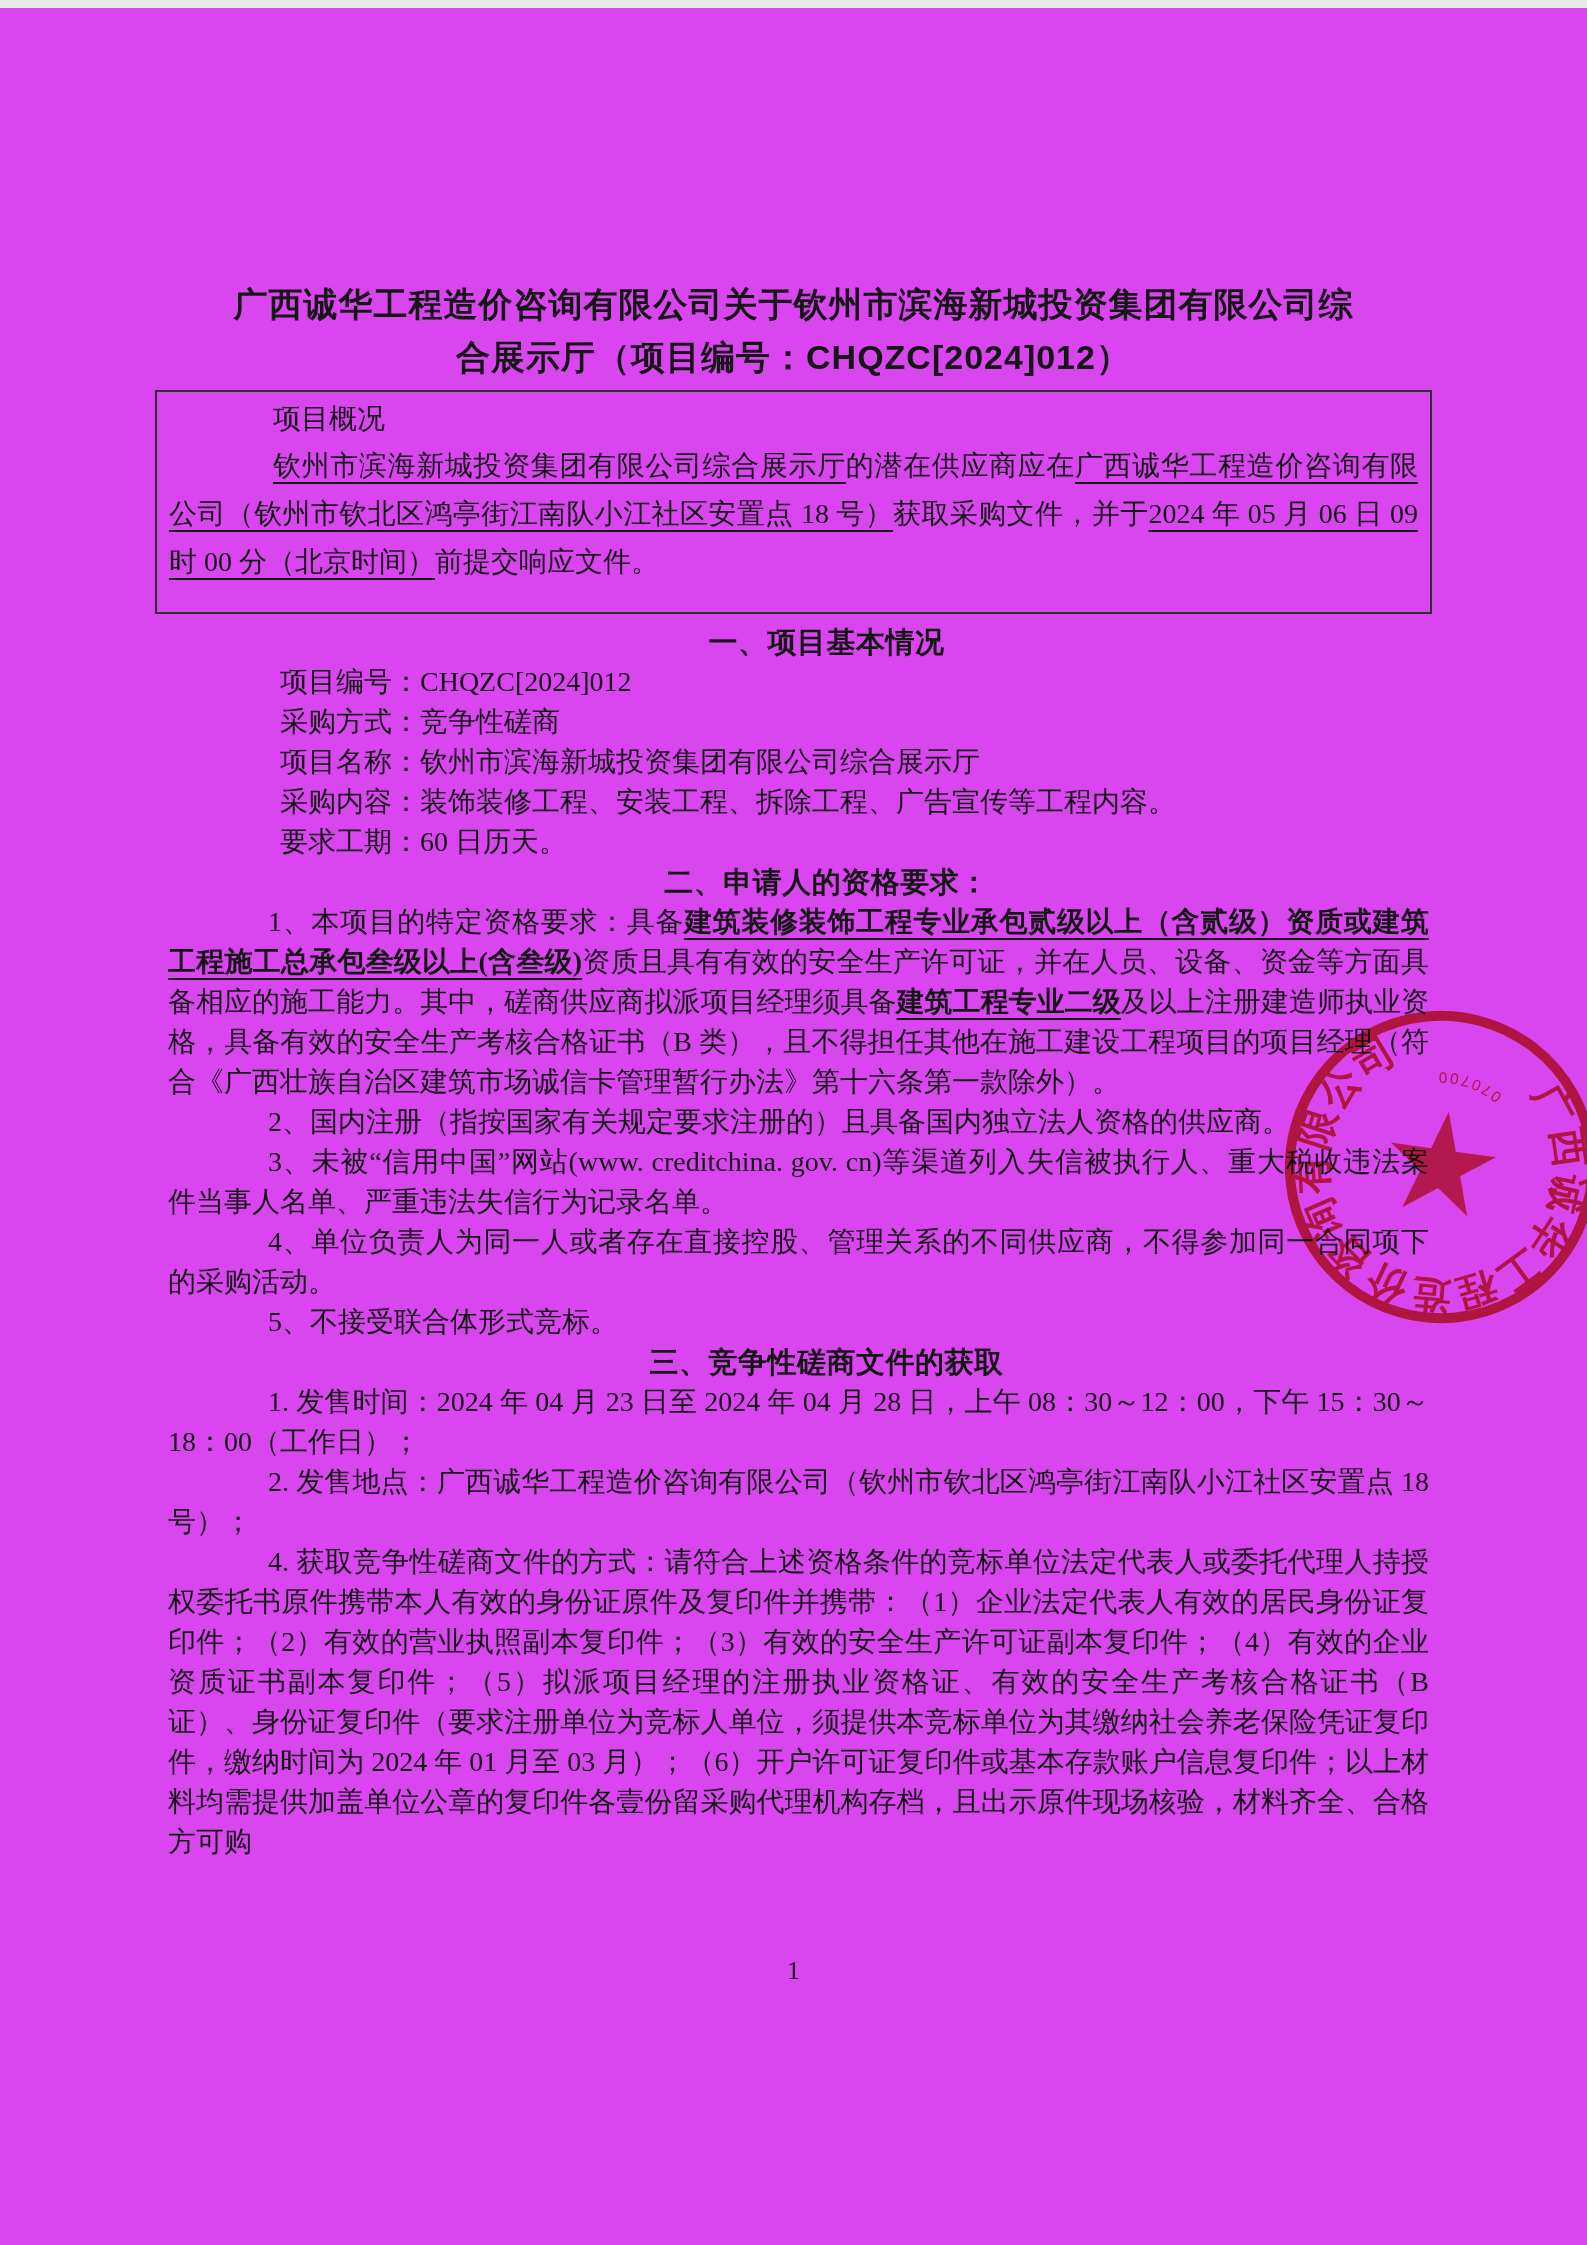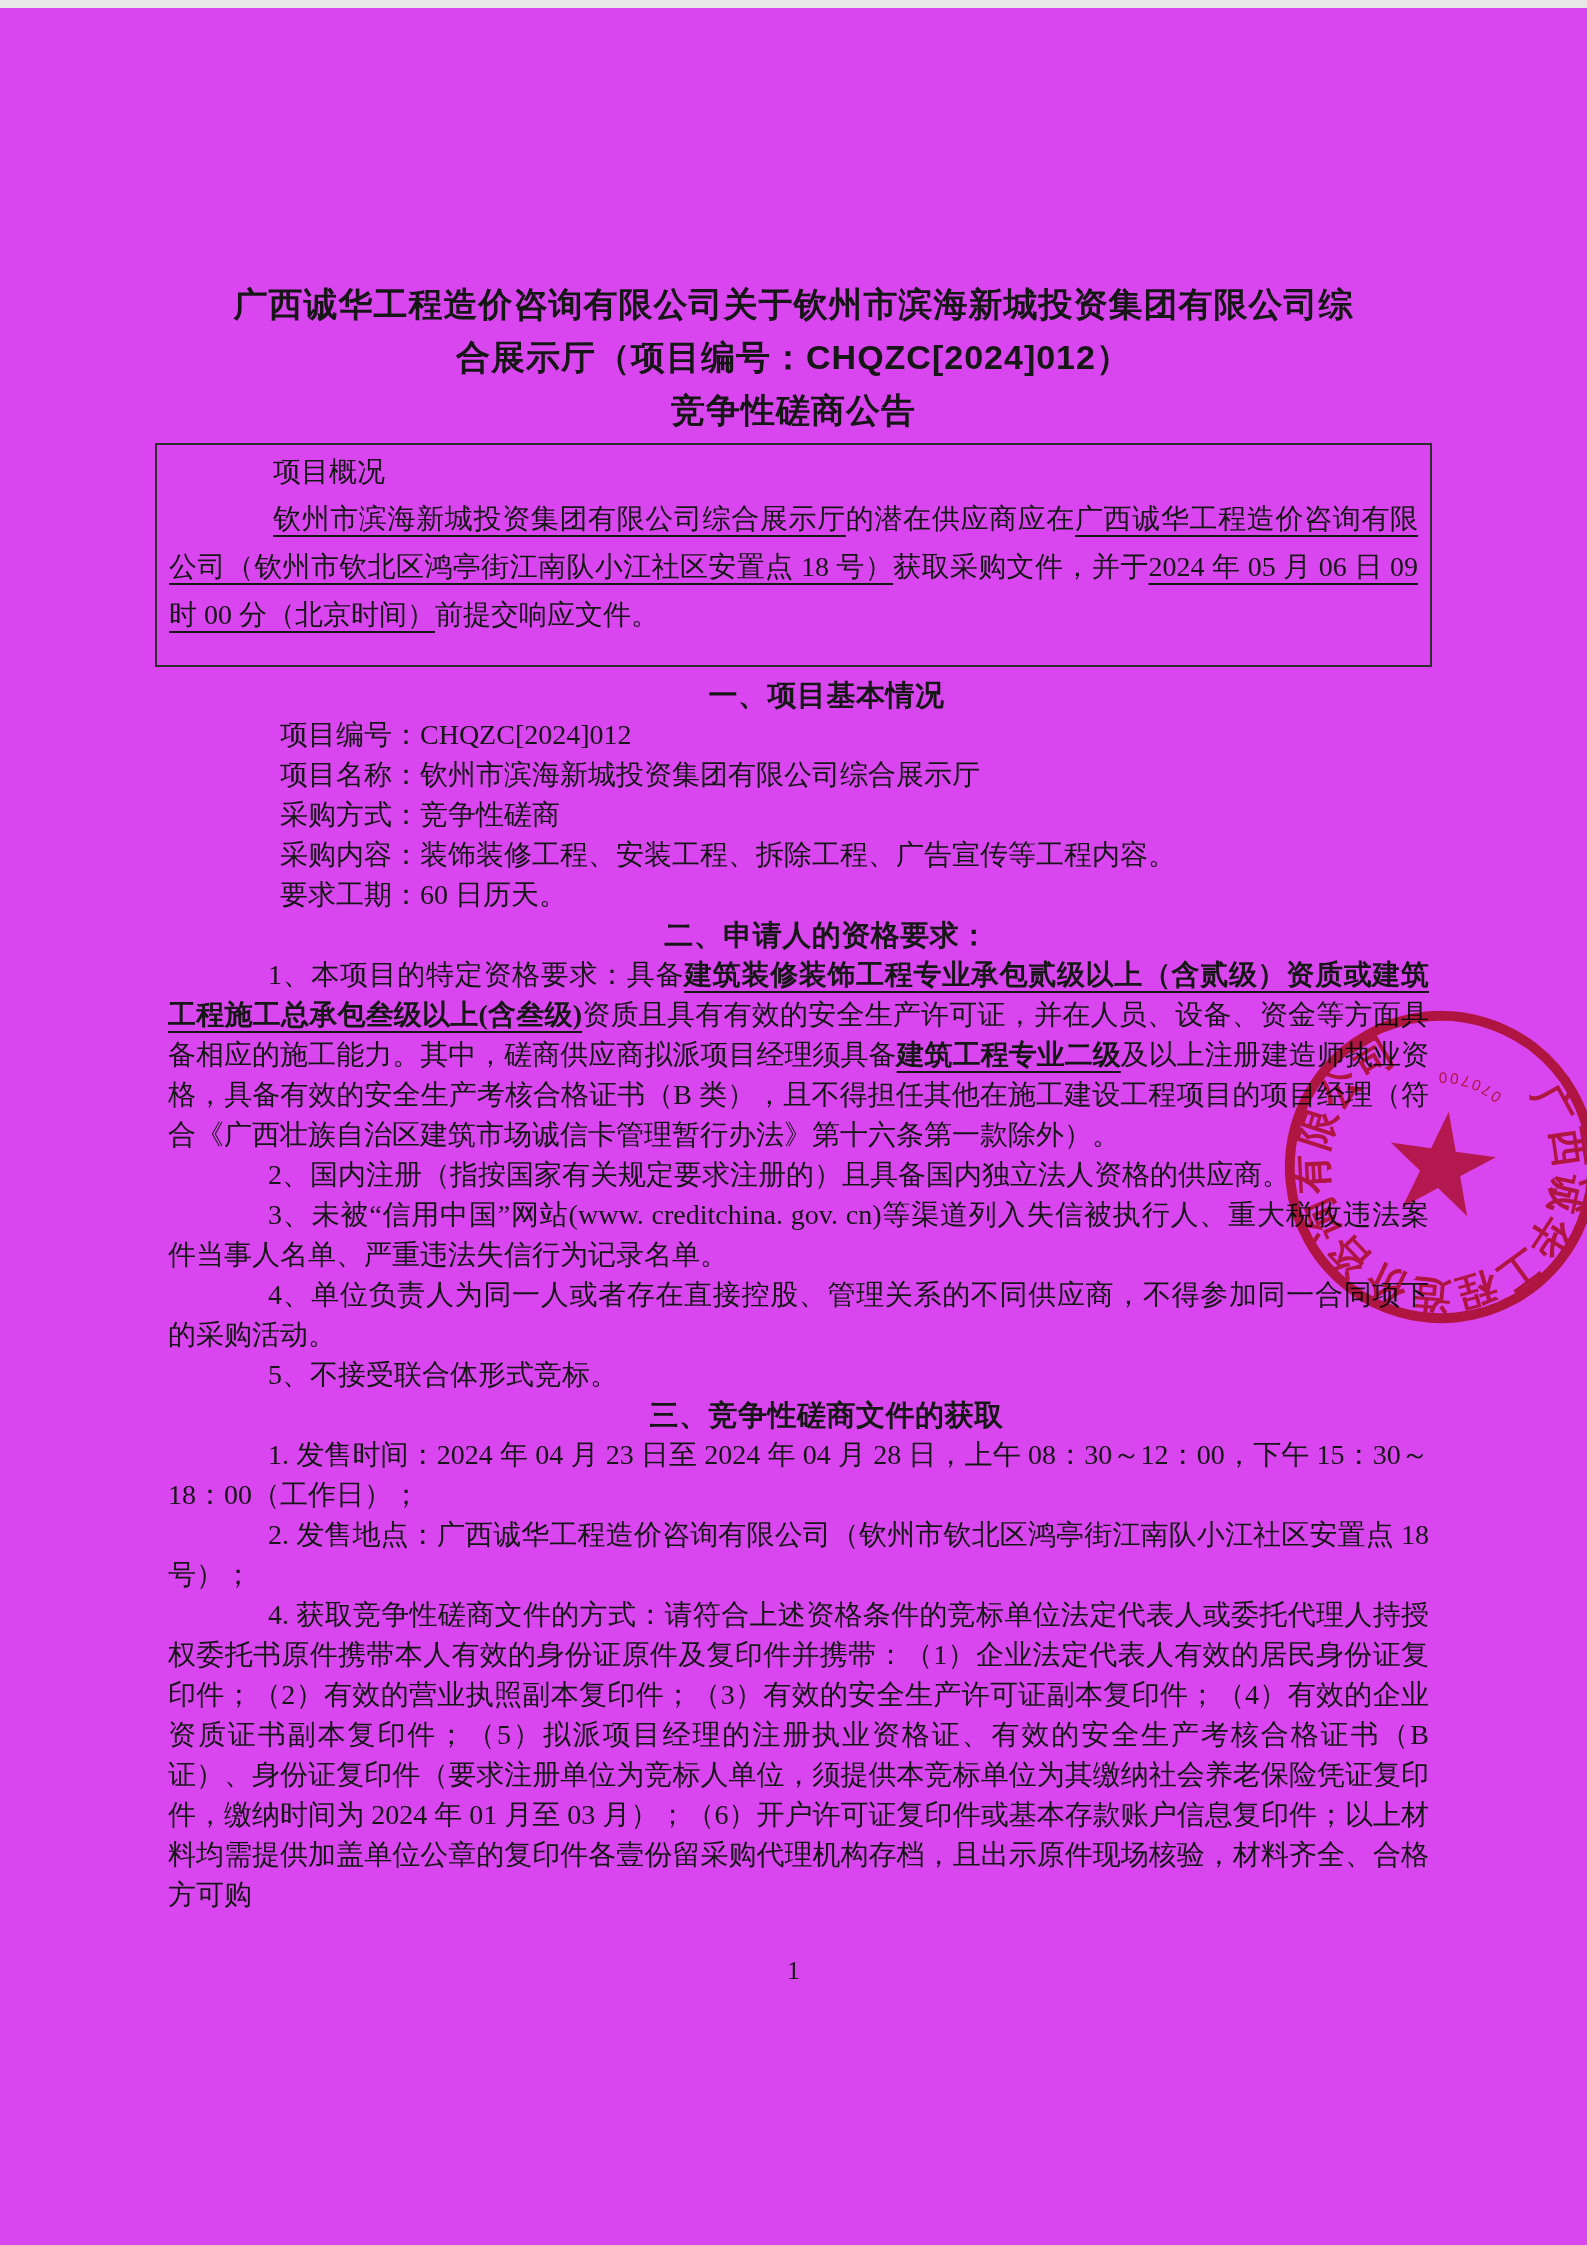--- a/index.html
+++ b/index.html
@@ -60,35 +60,34 @@
   .seal text { font-family:"Liberation Sans", sans-serif; }
 </style>
 </head>
 <body>
 
 <div class="page">
 
   <header class="doc-title">
     <div>广西诚华工程造价咨询有限公司关于钦州市滨海新城投资集团有限公司综</div>
     <div>合展示厅（项目编号：CHQZC[2024]012）</div>
-    <div>竞争性磋商公告</div>
   </header>
 
   <section class="overview-box">
     <div class="ov-heading">项目概况</div>
     <p class="ov-para"><span class="u">钦州市滨海新城投资集团有限公司综合展示厅</span><span>的潜在供应商应在</span><span class="u">广西诚华工程造价咨询有限公司（钦州市钦北区鸿亭街江南队小江社区安置点 18 号）</span><span>获取采购文件，并于</span><span class="u">2024 年 05 月 06 日 09 时 00 分（北京时间）</span><span>前提交响应文件。</span></p>
   </section>
 
   <div class="body-text">
 
     <section>
       <h2 class="sec-heading">一、项目基本情况</h2>
       <p class="kv-line">项目编号：CHQZC[2024]012</p>
+      <p class="kv-line">采购方式：竞争性磋商</p>
       <p class="kv-line">项目名称：钦州市滨海新城投资集团有限公司综合展示厅</p>
-      <p class="kv-line">采购方式：竞争性磋商</p>
       <p class="kv-line">采购内容：装饰装修工程、安装工程、拆除工程、广告宣传等工程内容。</p>
       <p class="kv-line">要求工期：60 日历天。</p>
     </section>
 
     <section>
       <h2 class="sec-heading">二、申请人的资格要求：</h2>
       <p class="para"><span>1、本项目的特定资格要求：具备</span><span class="bu">建筑装修装饰工程专业承包贰级以上（含贰级）资质或建筑工程施工总承包叁级以上(含叁级)</span><span>资质且具有有效的安全生产许可证，并在人员、设备、资金等方面具备相应的施工能力。其中，磋商供应商拟派项目经理须具备</span><span class="bu">建筑工程专业二级</span><span>及以上注册建造师执业资格，具备有效的安全生产考核合格证书（B 类），且不得担任其他在施工建设工程项目的项目经理（符合《广西壮族自治区建筑市场诚信卡管理暂行办法》第十六条第一款除外）。</span></p>
       <p class="para">2、国内注册（指按国家有关规定要求注册的）且具备国内独立法人资格的供应商。</p>
       <p class="para">3、未被“信用中国”网站(www. creditchina. gov. cn)等渠道列入失信被执行人、重大税收违法案件当事人名单、严重违法失信行为记录名单。</p>
       <p class="para">4、单位负责人为同一人或者存在直接控股、管理关系的不同供应商，不得参加同一合同项下的采购活动。</p>

